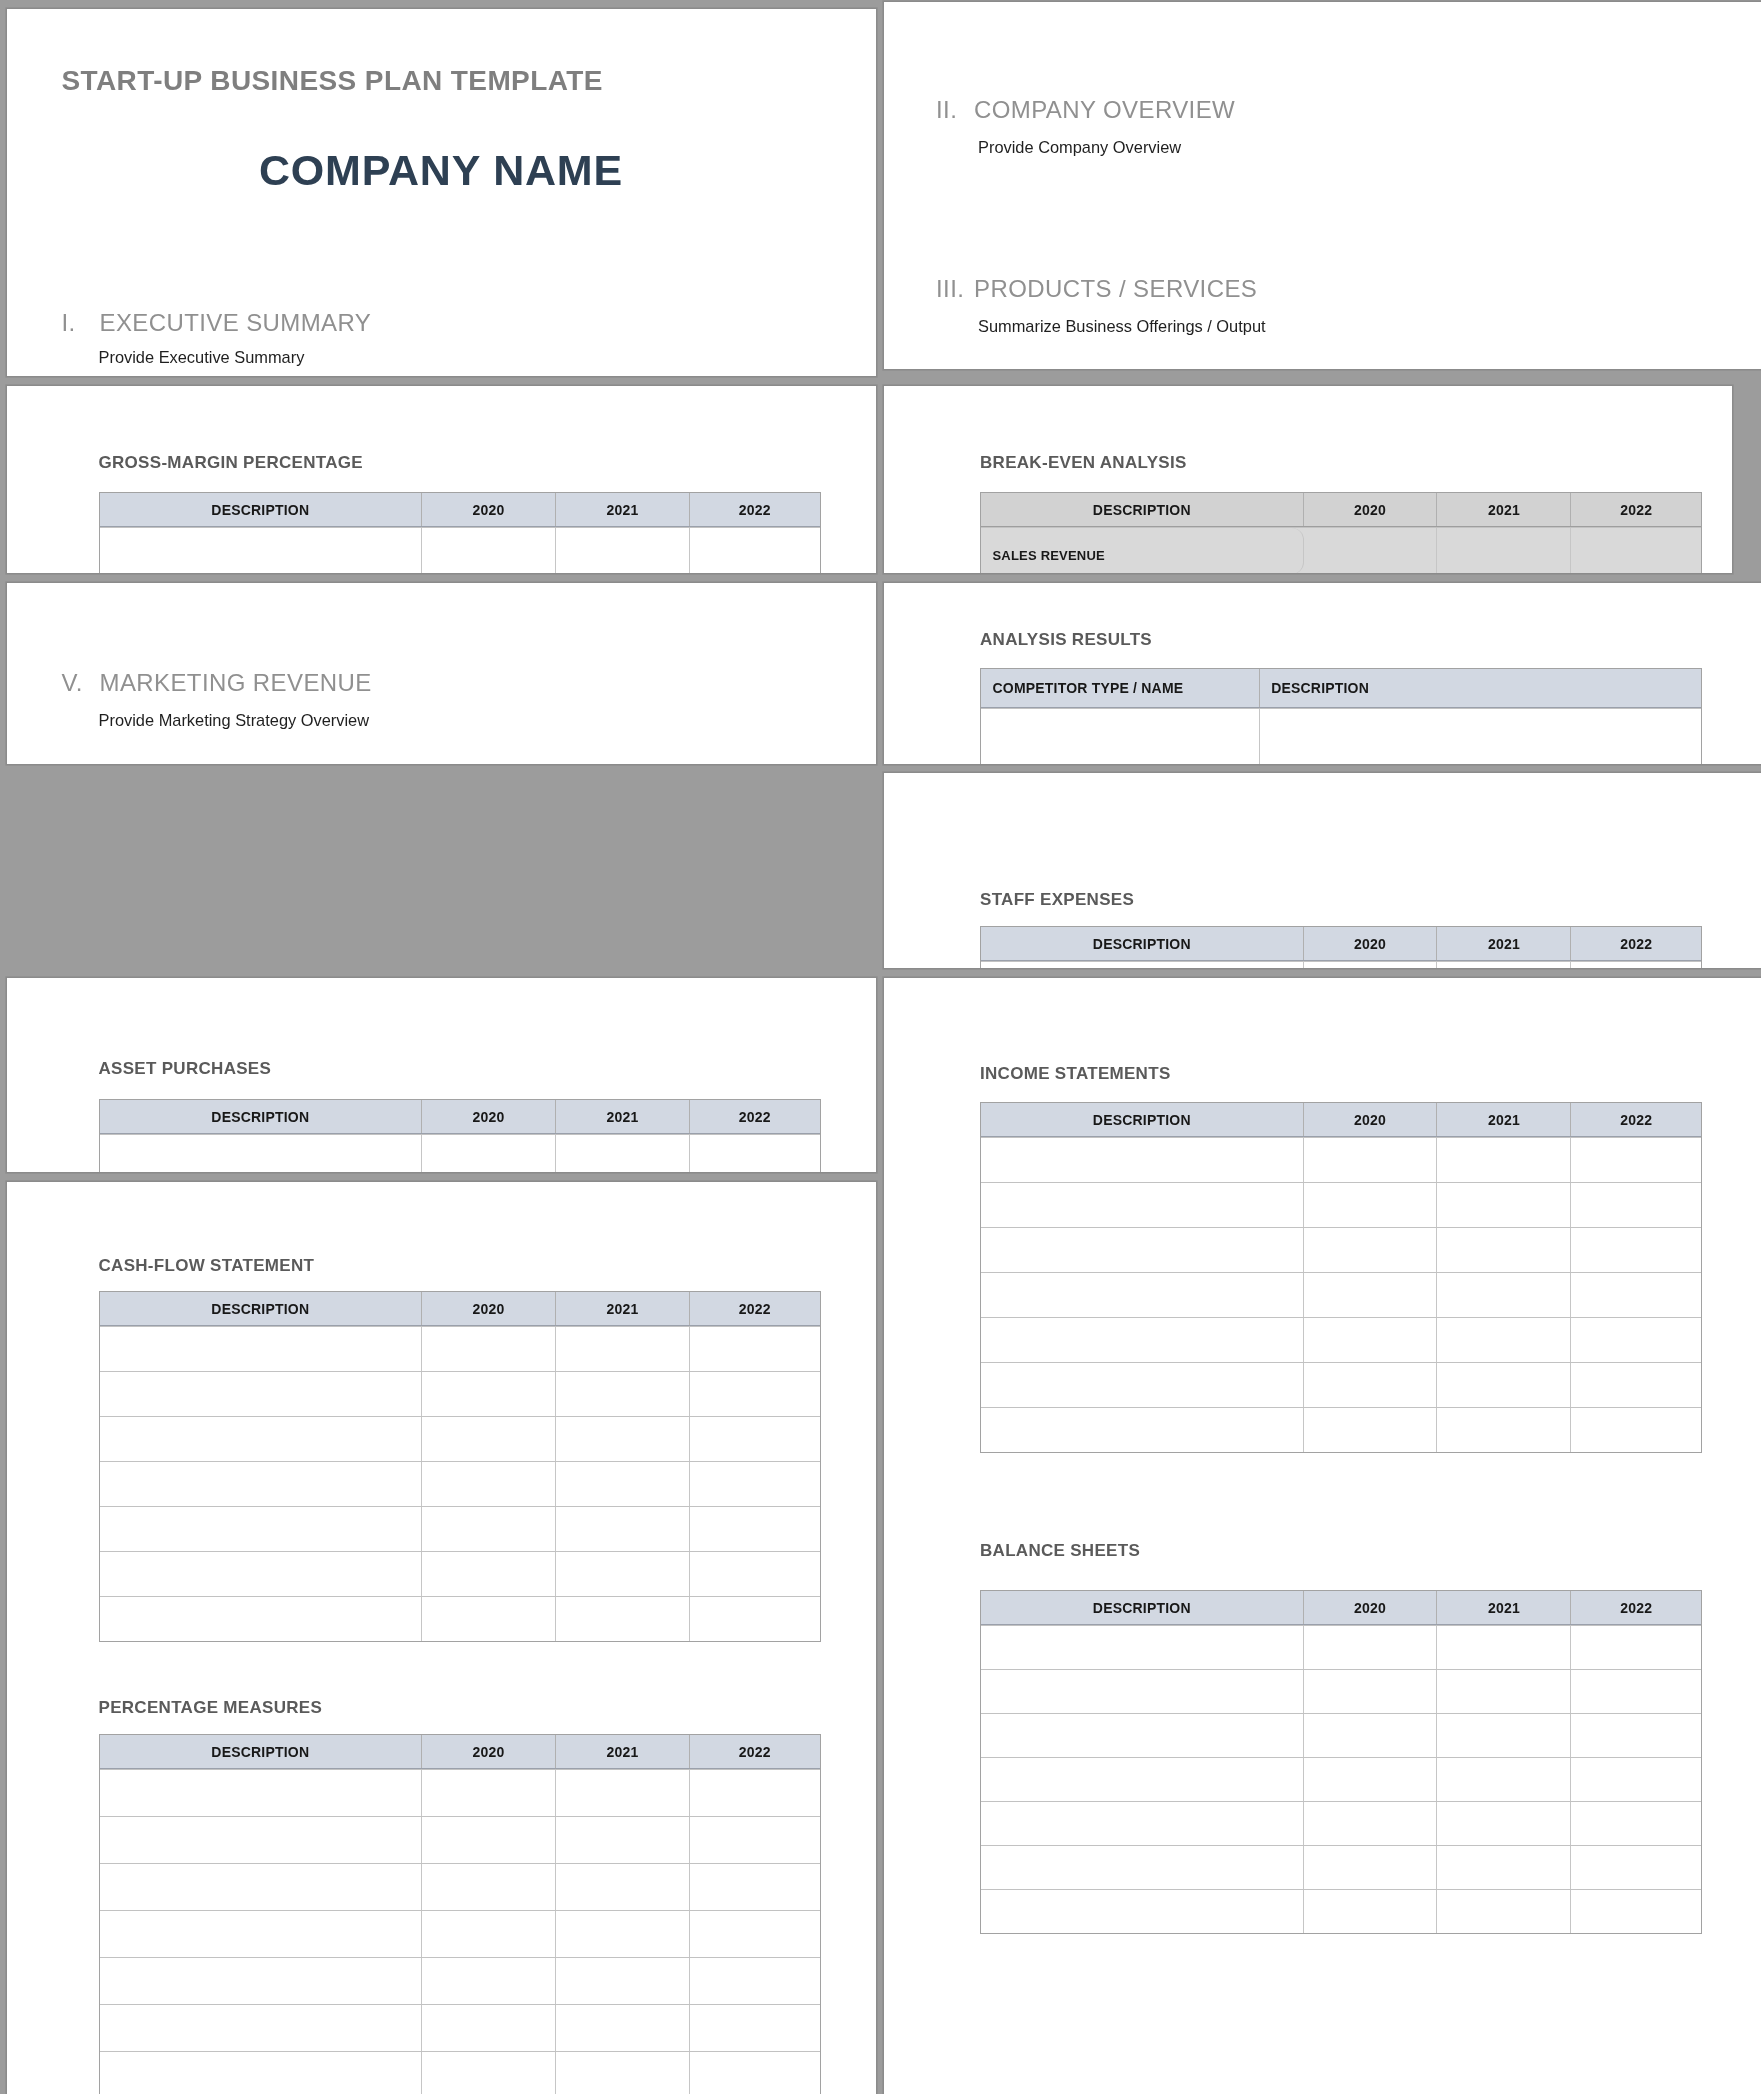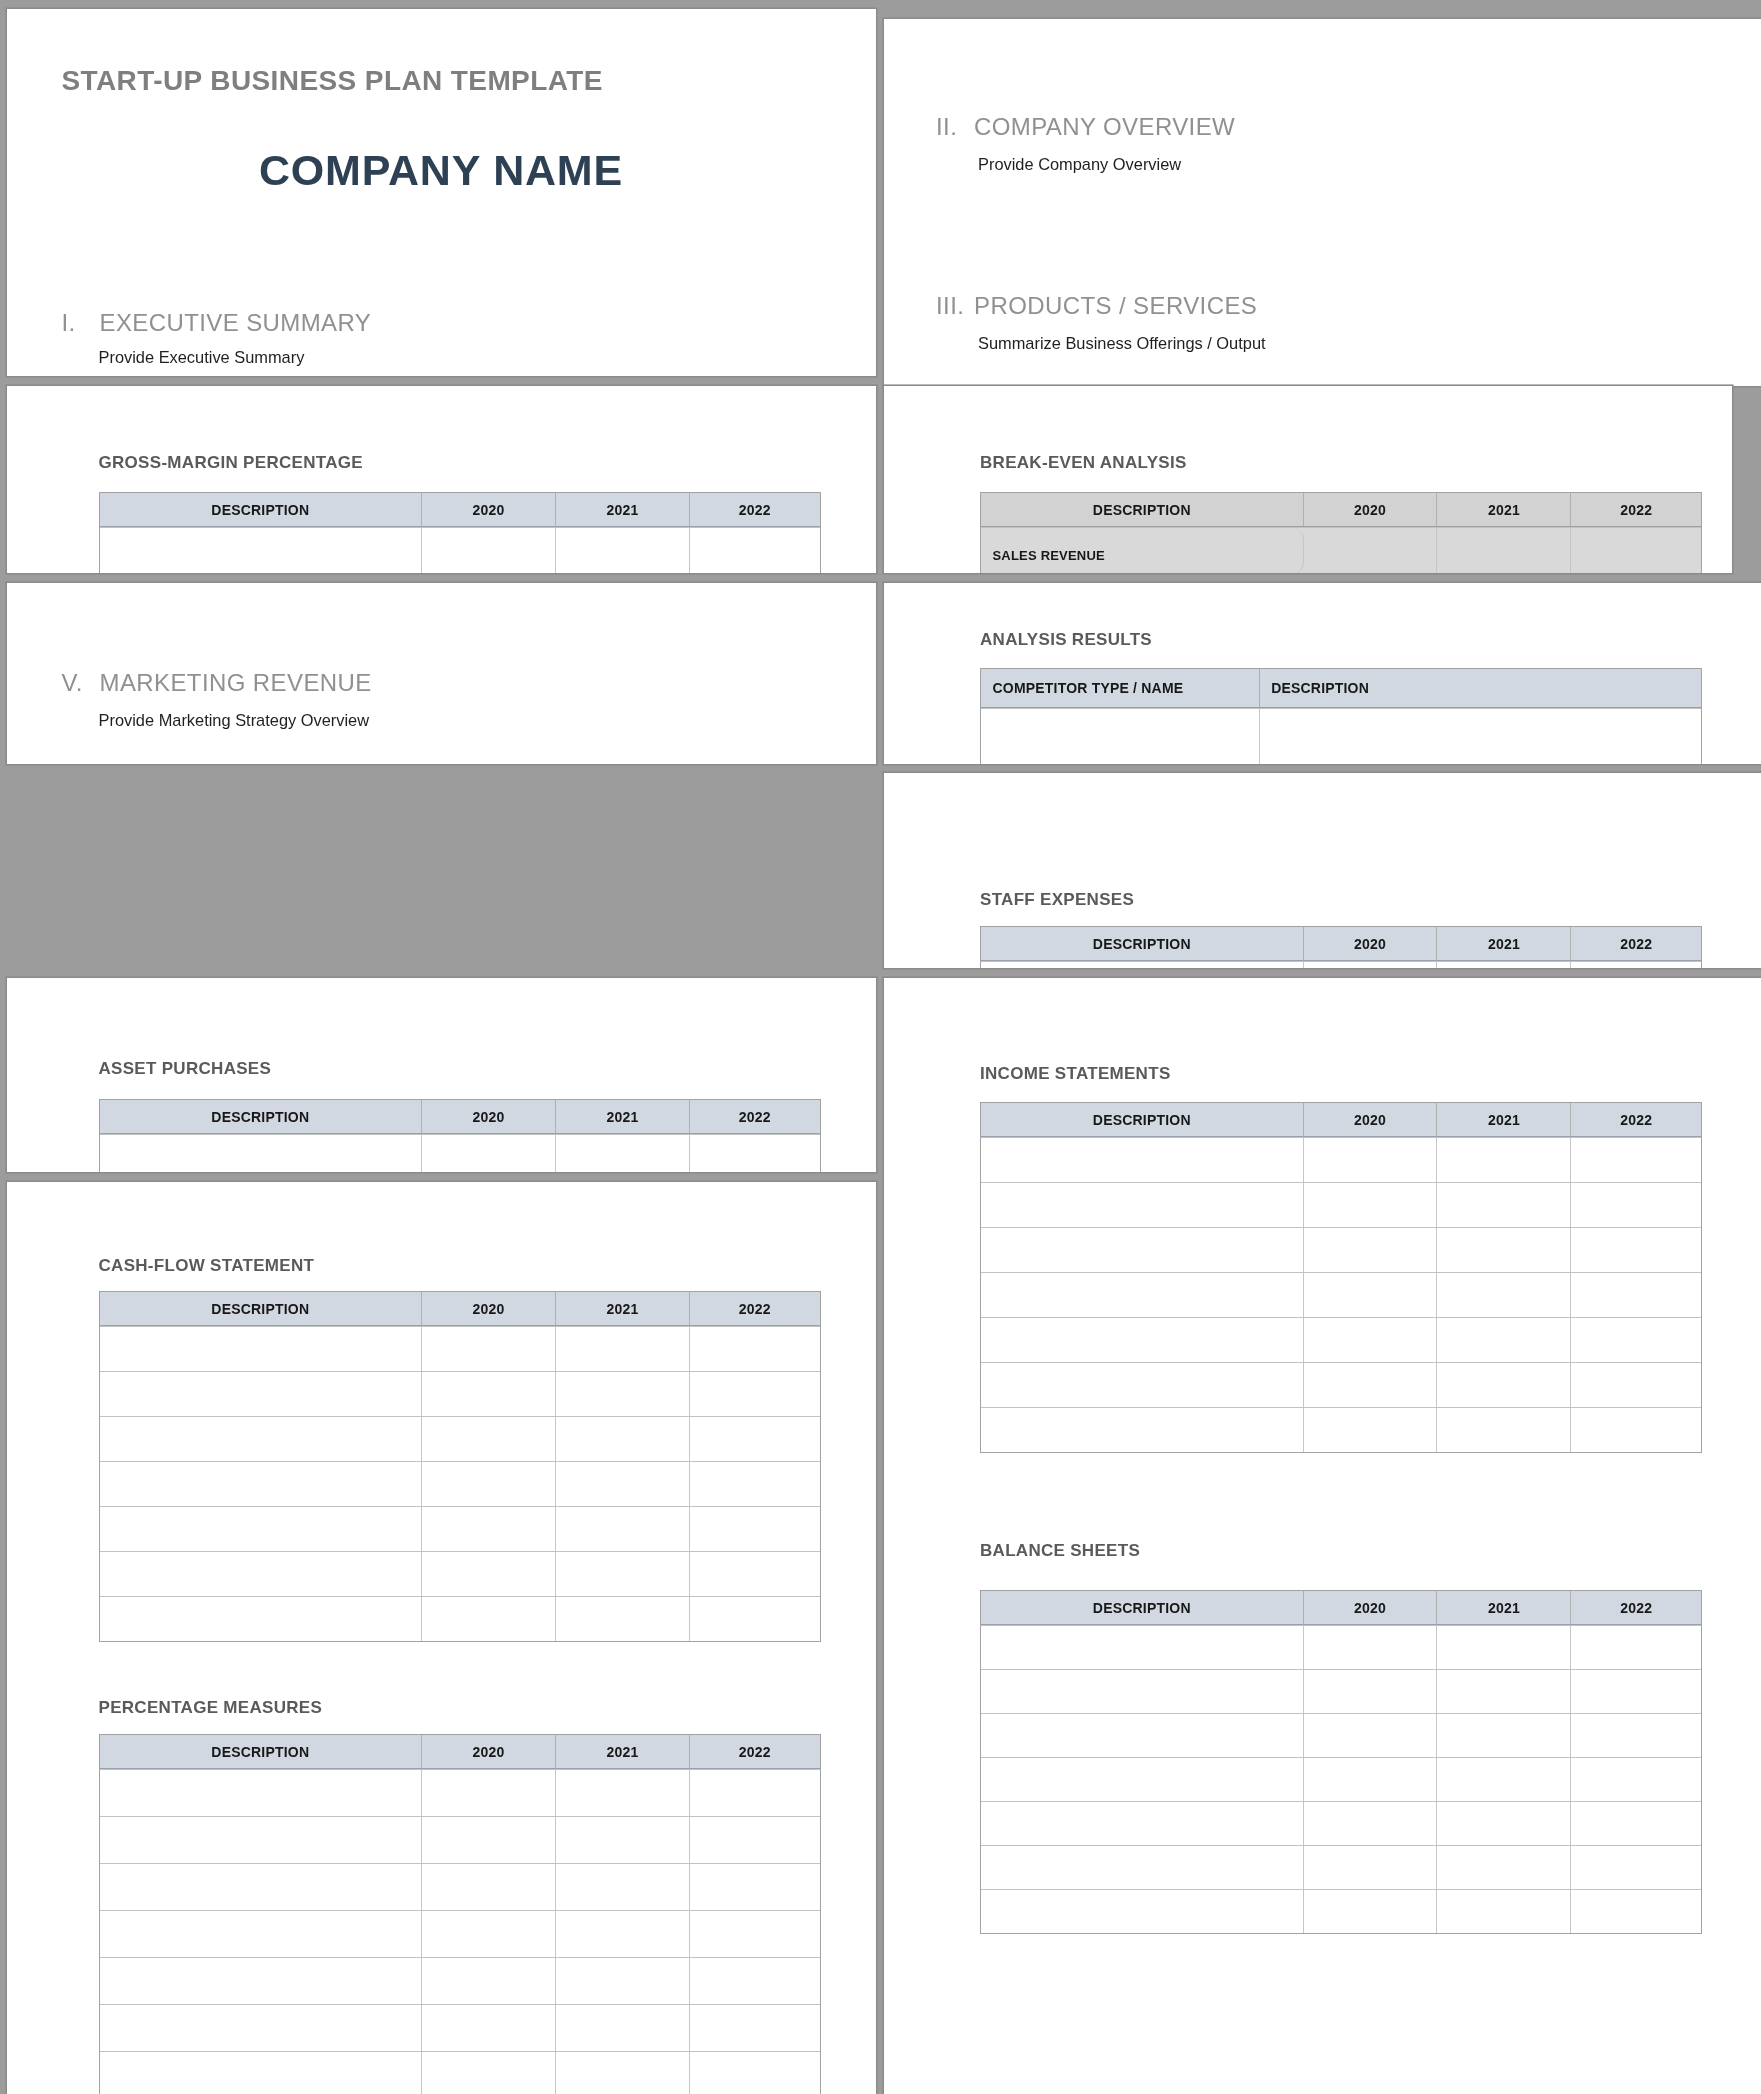--- a/index.html
+++ b/index.html
@@ -189,21 +189,21 @@
         </div>
       <div class="trow cols4 r57">
           <div class="td"></div>
           <div class="td"></div>
           <div class="td"></div>
           <div class="td"></div>
         </div>
     </div>
   </div>
 
-  <div class="page" style="left:884px;top:19px;width:878px;height:367px;">
+  <div class="page" style="left:884px;top:2px;width:878px;height:367px;">
     <div class="sec-head" style="left:52px;top:94px;">
       <span class="sec-num">II.</span>
       <span>COMPANY OVERVIEW</span>
     </div>
     <div class="ph" style="left:94px;top:136px;">Provide Company Overview</div>
     <div class="sec-head" style="left:52px;top:273px;">
       <span class="sec-num">III.</span>
       <span>PRODUCTS / SERVICES</span>
     </div>
     <div class="ph" style="left:94px;top:315px;">Summarize Business Offerings / Output</div>

